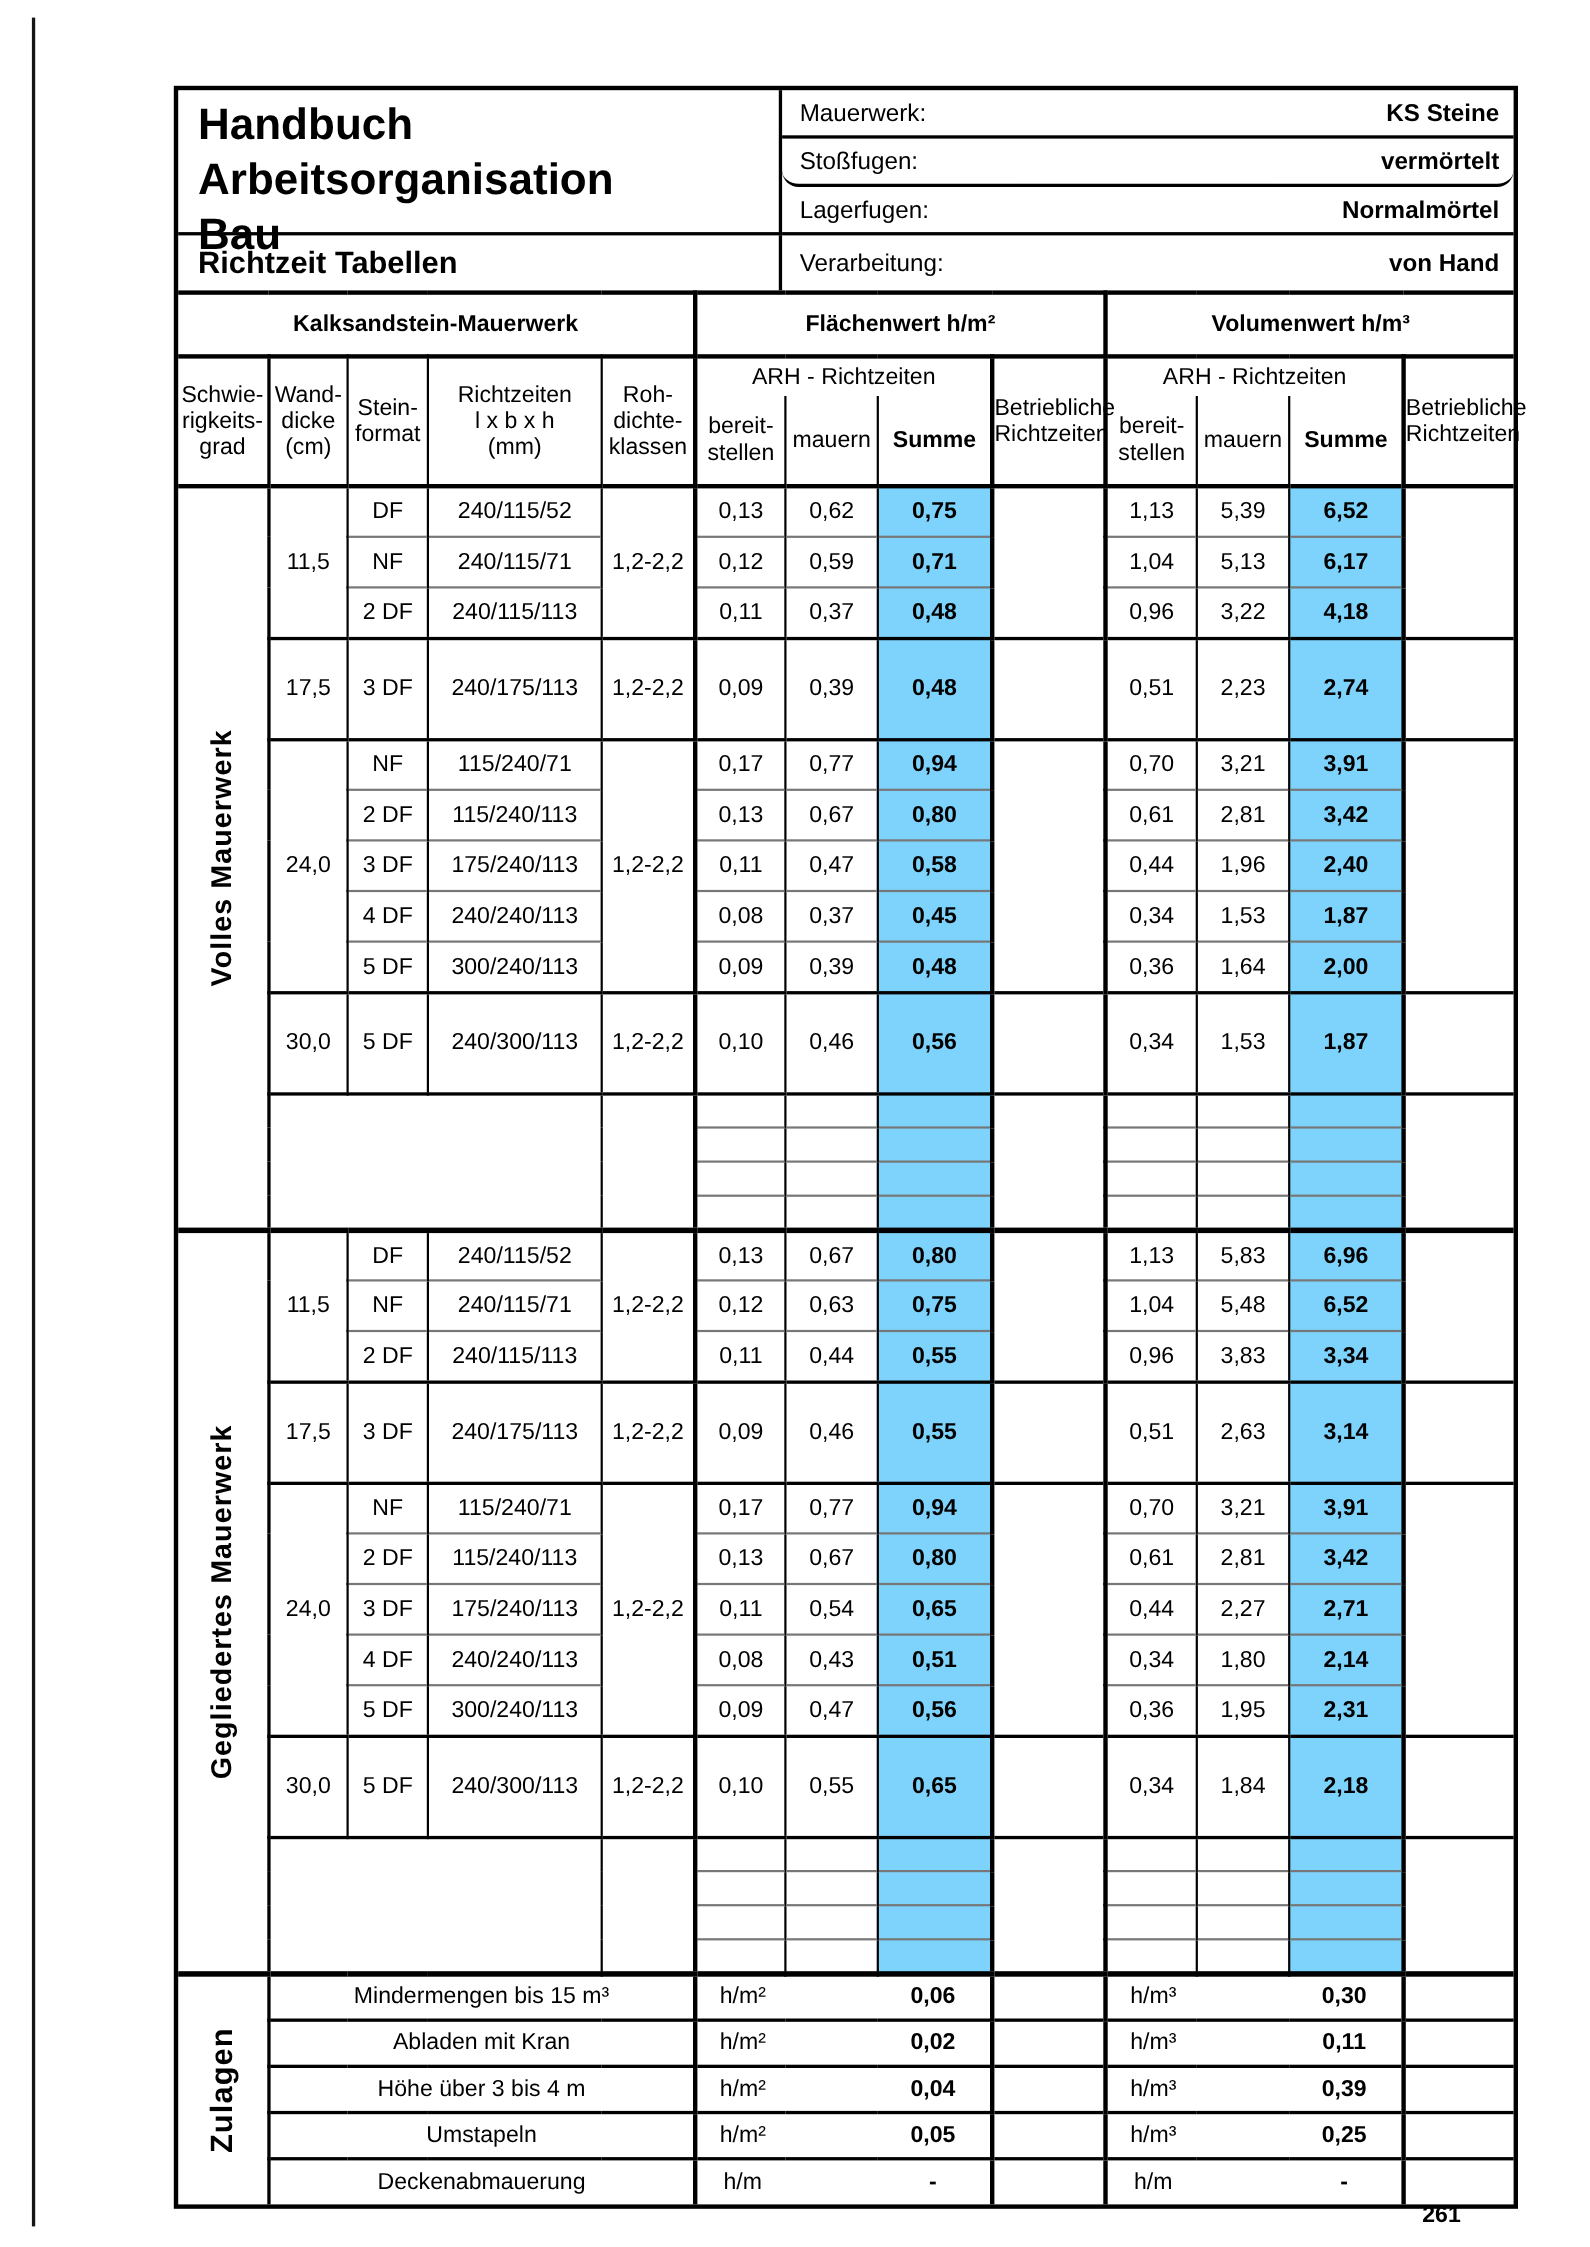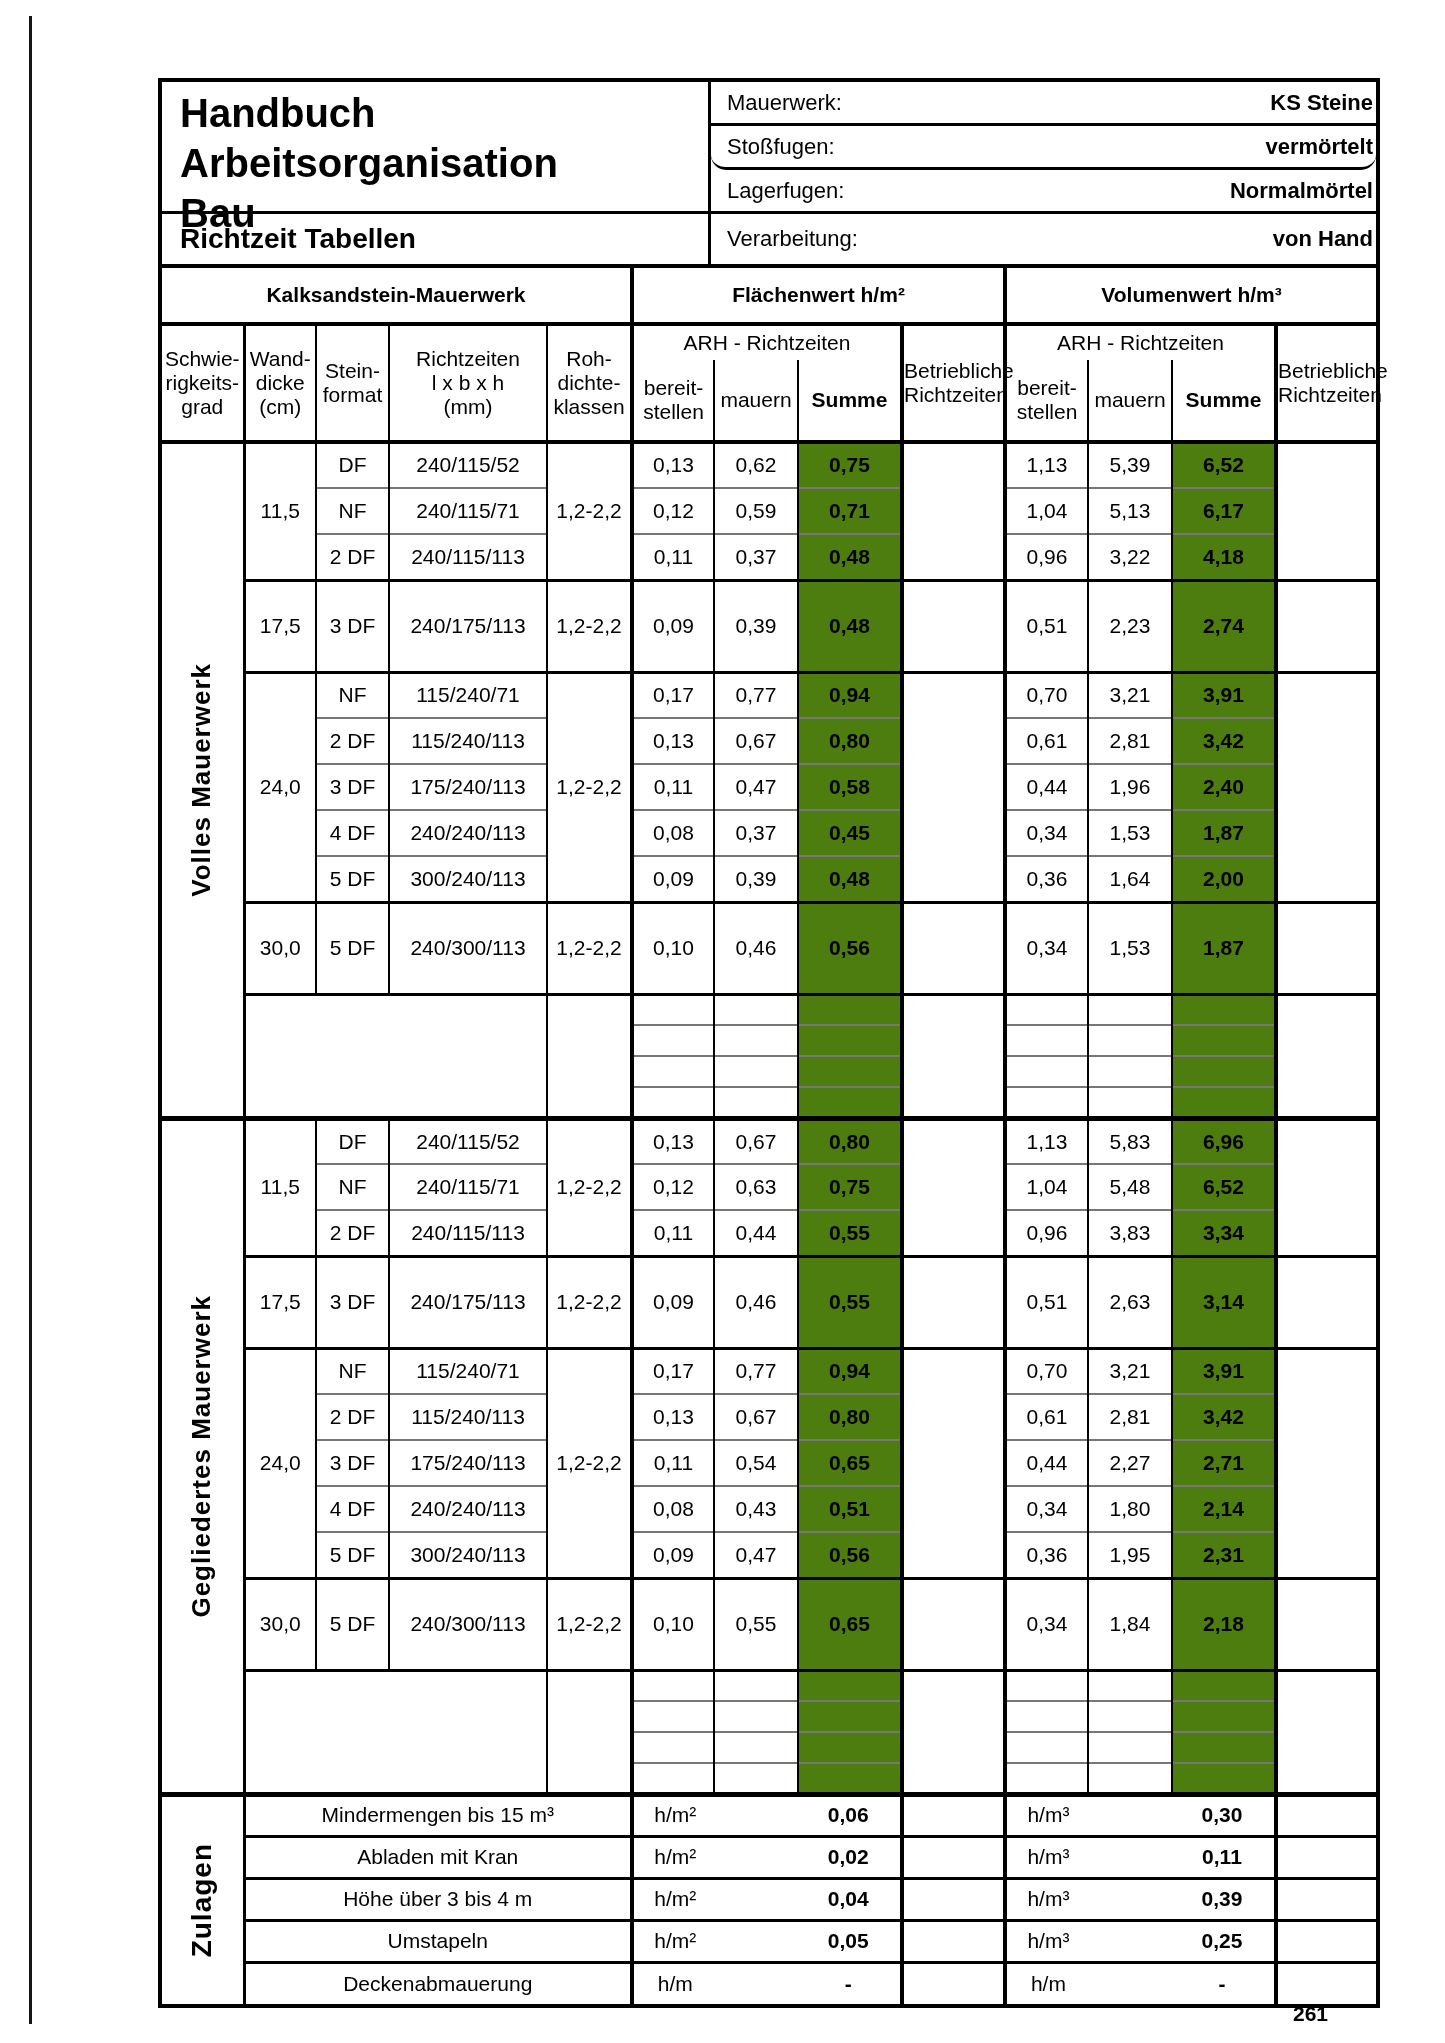--- a/index.html
+++ b/index.html
@@ -9,21 +9,21 @@
   }
   .artifact{position:absolute;left:29px;top:16px;width:3px;height:2008px;background:#151515;}
   .doc{position:absolute;left:158px;top:78px;width:1214px;border:4px solid #000;background:#fff;}
 
   
   .hdr{display:grid;grid-template-columns:549px 1fr;grid-template-rows:44px 44px 44px 50px;}
   .htitle{grid-area:1/1/4/2;border-right:3px solid #000;border-bottom:3px solid #000;
           padding:6px 0 0 18px;font-size:40px;font-weight:bold;line-height:1.25;white-space:pre-line;}
   .hsub{grid-area:4/1/5/2;border-right:3px solid #000;display:flex;align-items:center;
         padding-left:18px;font-size:28px;font-weight:bold;}
-  .hr{display:flex;justify-content:space-between;align-items:center;padding:0 3px 0 16px;}
+  .hr{display:flex;justify-content:space-between;align-items:center;padding:0 13px 0 16px;}
   .hr1{grid-area:1/2;border-bottom:3px solid #000;}
   .hr2{grid-area:2/2;border-bottom:3px solid #000;border-radius:15px;}
   .hr3{grid-area:3/2;border-bottom:3px solid #000;}
   .hr4{grid-area:4/2;}
   .hlbl{font-size:22px;}
   .hval{font-size:22px;font-weight:bold;}
 
   
   table.main{border-collapse:collapse;table-layout:fixed;width:1214px;}
   table.main td{padding:0;text-align:center;vertical-align:middle;font-size:21px;line-height:1.15;}
@@ -31,21 +31,21 @@
   .v2{border-right:2px solid #000;}
   .v3{border-right:3px solid #000;}
   .v4{border-right:4px solid #000;}
   .band td{height:54px;font-size:24px;font-weight:bold;border-top:4px solid #000;border-bottom:4px solid #000;}
   thead td{border-bottom:4px solid #000;}
   .ch{font-size:19px;line-height:1.3;}
   .arht{border-bottom:0;height:34px;font-size:21px;vertical-align:middle;}
   tr.b2 td{border-top:0;height:80px;}
   .bold{font-weight:bold;}
   .betrh{font-size:17px;line-height:1.35;}
-  .y{background:#4d7c0f;font-weight:bold;}
+  .y{background:#7dd3fc;font-weight:bold;}
   tr.h46{height:46px;} tr.h92{height:92px;} tr.h31{height:31px;} tr.h42{height:42px;}
   tr.gsep td{border-top:2px solid #777777;}
   tr.bsep td{border-top:3px solid #000;}
   tr.ssep td{border-top:5px solid #000;}
   tr.zsep td{border-top:3px solid #000;}
   .vcell{vertical-align:middle;}
   .vtext{writing-mode:vertical-rl;transform:rotate(180deg);margin:0 auto;
          font-weight:bold;font-size:26px;white-space:nowrap;letter-spacing:1px;}
   .vtext-z{font-size:28px;}
   .zlab{text-align:left;padding-left:10px;font-size:21px;}

